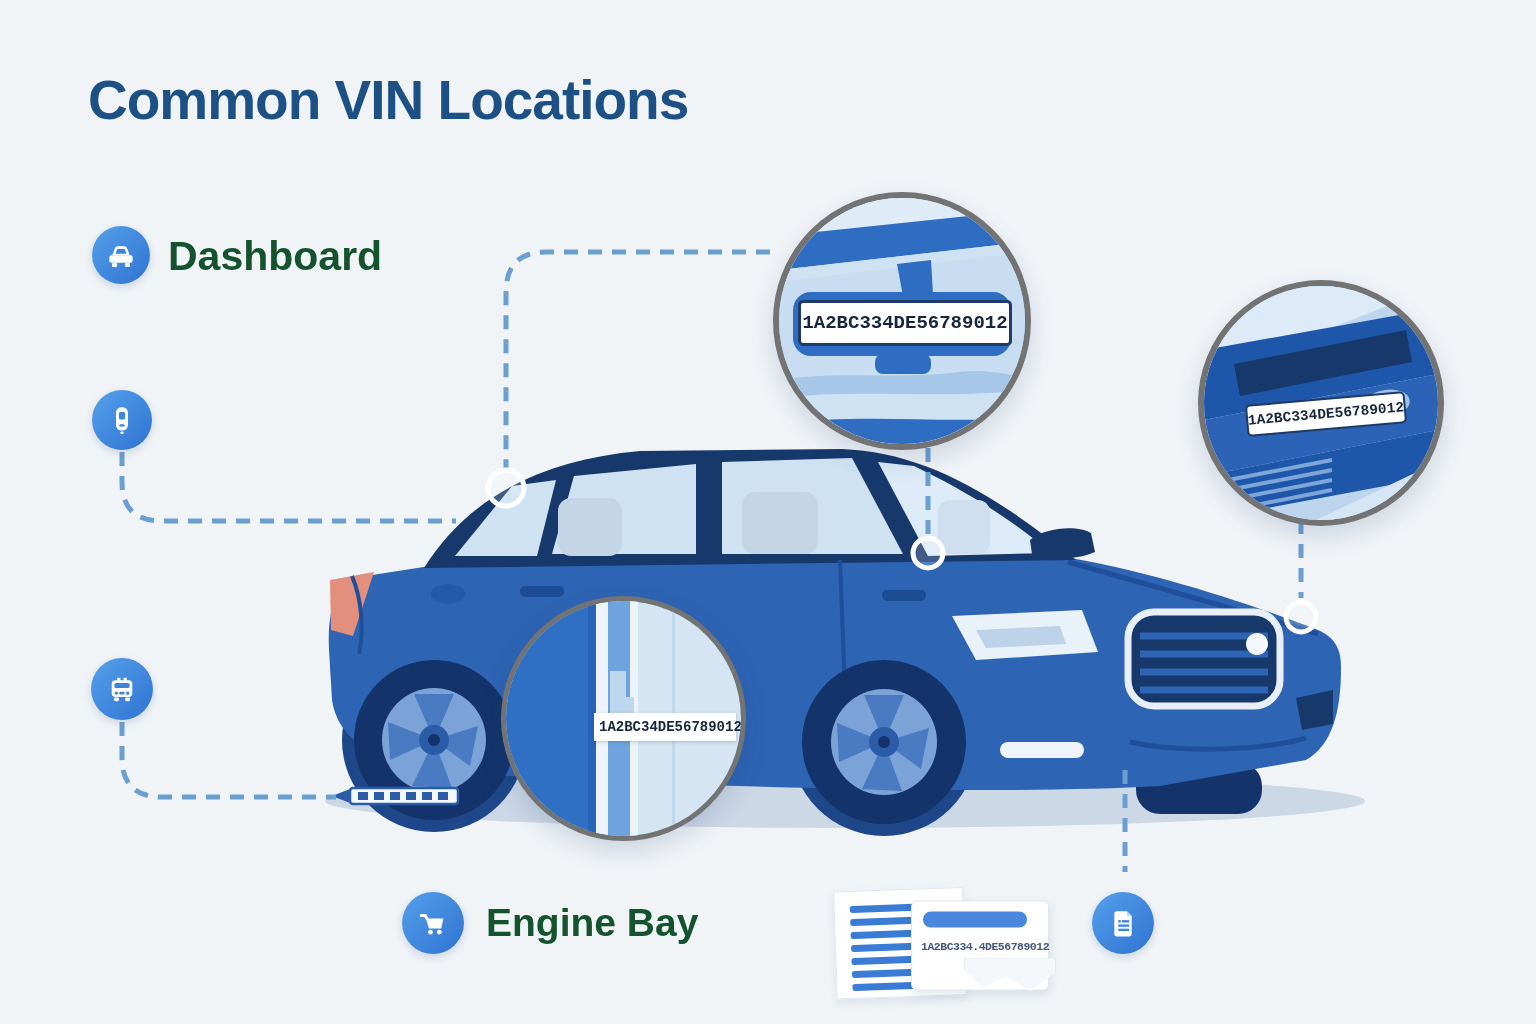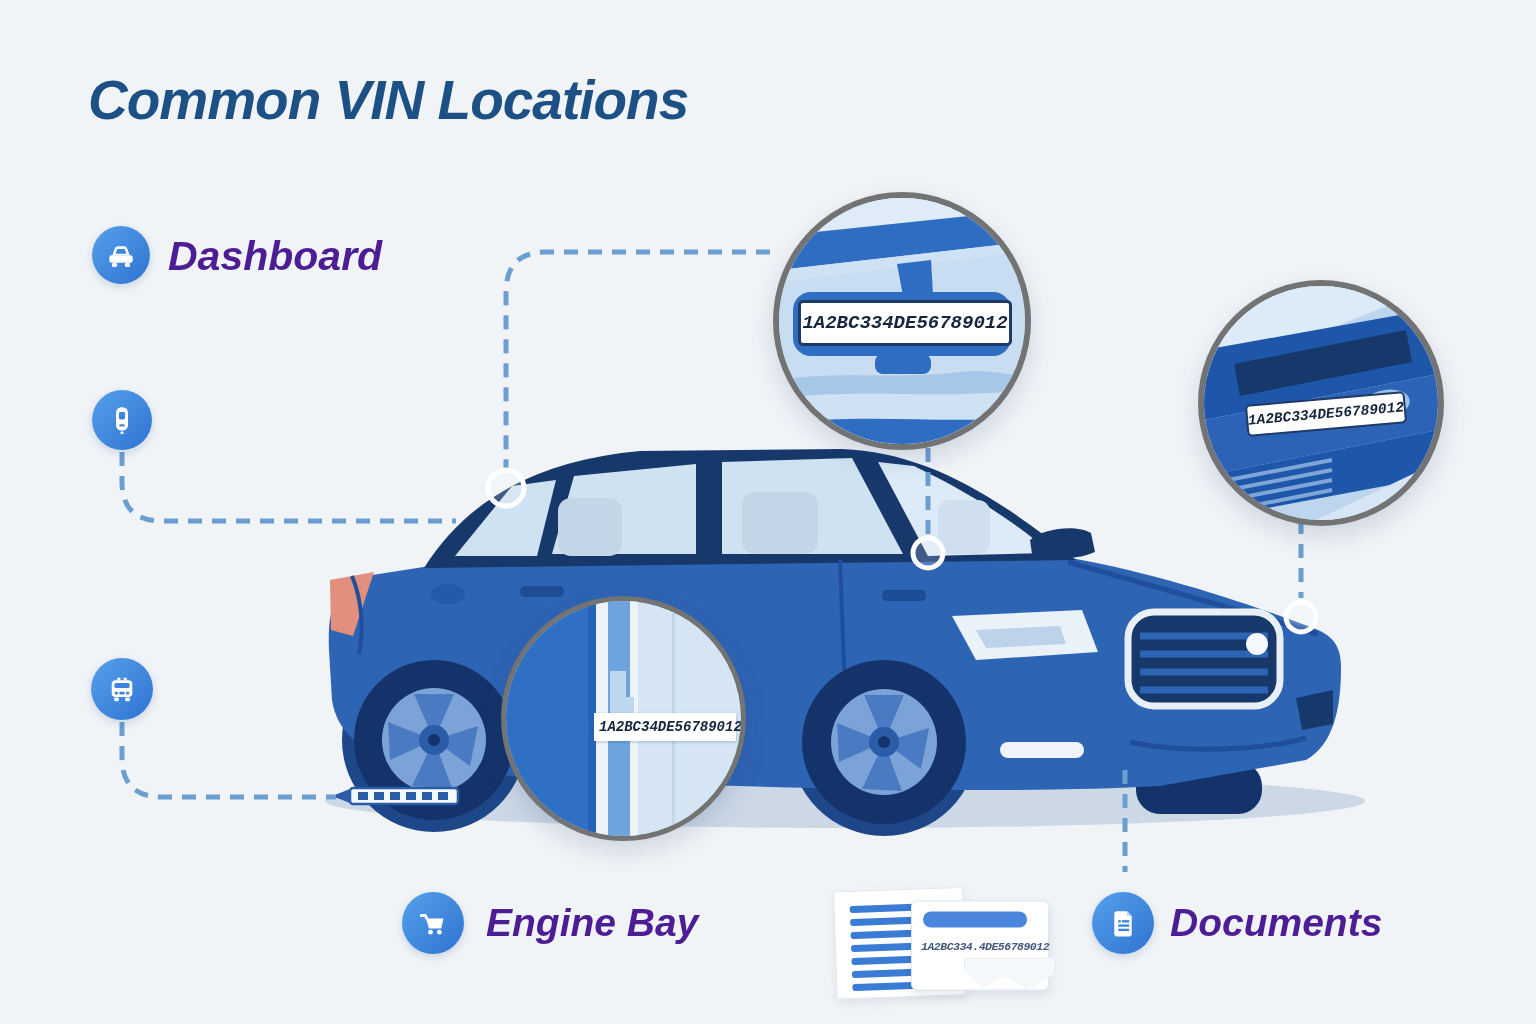--- a/index.html
+++ b/index.html
@@ -1,20 +1,20 @@
 <!DOCTYPE html>
 <html><head>
 <meta charset="utf-8">
 <style>
   html,body{margin:0;padding:0;background:#e6e9ee;}
   .stage{position:relative;width:1536px;height:1024px;background:#f1f4f7;overflow:hidden;
-         font-family:"Liberation Sans",sans-serif;font-style:italic;}
+         font-family:"Liberation Sans",sans-serif;}
   .abs{position:absolute;}
   .title{left:88px;top:68px;font-size:55px;font-weight:800;color:#1d5185;letter-spacing:-1px;}
-  .label{font-weight:700;color:#4c1d95;}
+  .label{font-weight:700;color:#14532d;}
   .lbl-40{font-size:41px;line-height:1.24;}
   .lbl-38{font-size:39px;}
   .icon-badge{border-radius:50%;background:linear-gradient(135deg,#55a0ea,#2f73d2);
               display:flex;align-items:center;justify-content:center;
               box-shadow:0 3px 8px rgba(30,70,130,.18);}
   .icon-badge svg{display:block;}
   .callout{border-radius:50%;border:6px solid #737373;overflow:hidden;background:#c6dcf0;
            box-shadow:0 10px 24px rgba(23,58,110,.16);}
   .callout svg{position:absolute;left:0;top:0;}
   .vin-plate{background:#ffffff;border:3px solid #1e3a66;border-radius:5px;
@@ -194,21 +194,20 @@
   <div class="abs icon-badge" style="left:1092px;top:892px;width:62px;height:62px;">
     <svg width="38" height="38" viewBox="0 0 24 24">
       <path d="M8 4.5 H14.5 L17.5 7.5 V19 C17.5 19.9 16.8 20.5 16 20.5 H8 C7.2 20.5 6.5 19.9 6.5 19 V6 C6.5 5.1 7.2 4.5 8 4.5 Z" fill="#fff"></path>
       <path d="M14.5 4.5 L17.5 7.5 H14.5 Z" fill="#bcd7f1"></path>
       <rect x="9" y="10.2" width="1.6" height="1.5" fill="#3d84de"></rect>
         <rect x="11.3" y="10.2" width="4.6" height="1.5" fill="#3d84de"></rect>
       <rect x="9" y="12.9" width="6.9" height="1.5" fill="#3d84de"></rect>
       <rect x="9" y="15.6" width="6.9" height="1.5" fill="#3d84de"></rect>
     </svg>
   </div>
-  <div class="abs label lbl-38" style="left:1170px;top:901px;">Documents</div>
 
   <div class="abs callout" style="left:773px;top:192px;width:246px;height:246px;">
     <svg width="246" height="246" viewBox="0 0 246 246">
       <rect width="246" height="246" fill="#c8ddf1"></rect>
       <path d="M0 0 H246 V12 L0 38 Z" fill="#dfecf8"></path>
       <path d="M0 38 L246 12 V44 L0 72 Z" fill="#2f6dc2"></path>
       <path d="M0 72 L246 44 V54 L0 84 Z" fill="#cfe2f4"></path>
       <path d="M118 66 L152 62 L154 96 L124 98 Z" fill="#2f6dc2"></path>
       <rect x="14" y="94" width="218" height="64" rx="18" fill="#2f6dc2"></rect>
       <rect x="96" y="156" width="56" height="20" rx="8" fill="#2f6dc2"></rect>

